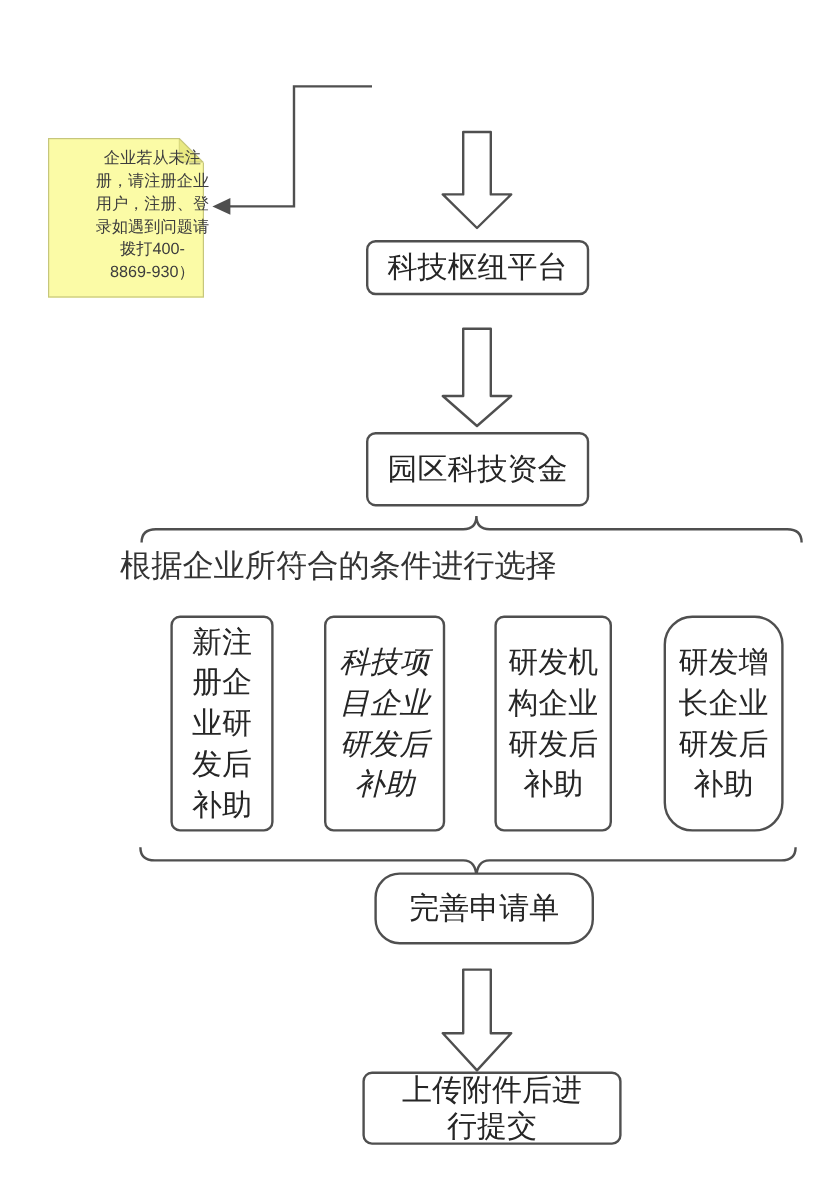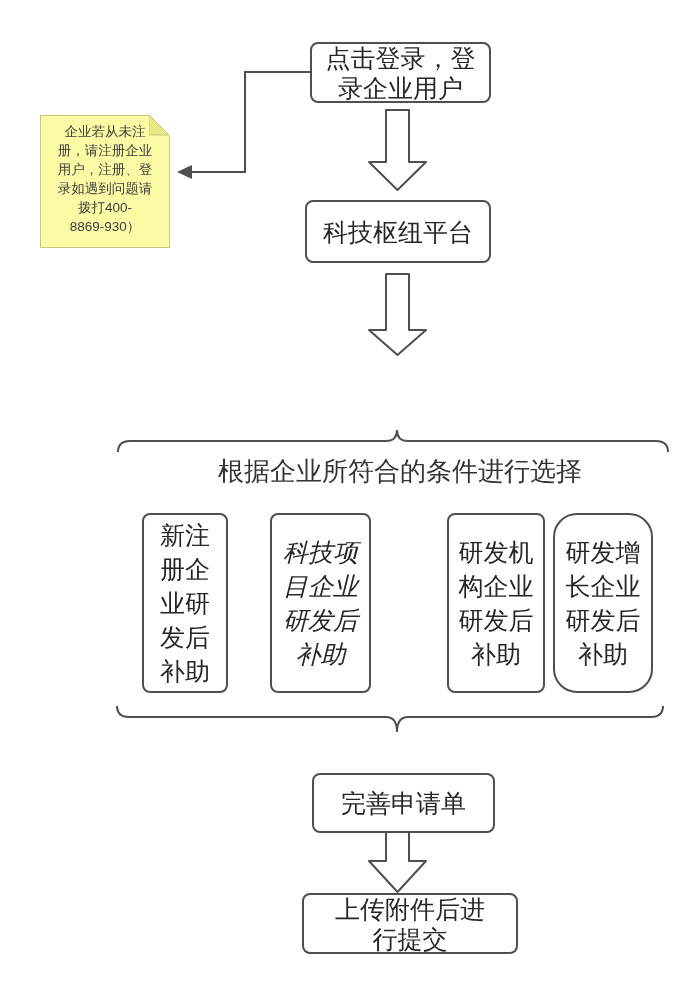--- a/index.html
+++ b/index.html
@@ -27,39 +27,38 @@
     align-items: center;
     justify-content: center;
     text-align: center;
     white-space: pre-line;
     font-size: 25px;
     line-height: 30px;
     color: #262626;
     box-sizing: border-box;
   }
   .step1 { left: 310px; top: 42px;  width: 181px; height: 61px; }
-  .step2 { left: 305px; top: 200px; width: 186px; height: 63px; }
+  .step2 { left: 305px; top: 200px; width: 186px; height: 46px; }
   .step3 { left: 305px; top: 360px; width: 186px; height: 62px; }
-  .step4 { left: 312px; top: 773px; width: 183px; height: 60px; }
+  .step4 { left: 312px; top: 727px; width: 183px; height: 60px; border-radius: 21px; }
   .step5 { left: 302px; top: 893px; width: 216px; height: 61px; }
   .opt {
     position: absolute;
     top: 513px;
     height: 180px;
     line-height: 34px;
     font-size: 25px;
   }
   .optA { left: 142px; width: 86px; }
   .optB { left: 270px; width: 101px; font-style: italic; }
-  .optC { left: 412px; width: 98px; margin-left: 35px; }
+  .optC { left: 412px; width: 98px; }
   .optD { left: 553px; width: 100px; border-radius: 24px; }
   .hint {
     position: absolute;
     left: 100px; top: 455px; width: 600px;
-    text-align: center;
     font-size: 26px;
     line-height: 32px;
     color: #333333;
   }
   .note {
     position: absolute;
     left: 40px; top: 115px;
     width: 130px; height: 133px;
     background: #fbfba6;
     border: 1px solid #c6c67c;
@@ -71,20 +70,21 @@
   }
   .note-text {
     position: absolute;
     left: 0; top: 6px;
     width: 100%;
     text-align: center;
     white-space: pre-line;
     font-size: 13.5px;
     line-height: 19px;
     color: #3d3d3d;
+    padding-left: 22px;
   }
 </style>
 </head>
 <body>
 
 <div class="canvas">
 
   <svg class="overlay" viewBox="0 0 700 982">
 
     <path d="M310,72 L245,72 L245,172 L190,172" fill="none" stroke="#4f4f4f" stroke-width="2"></path>
@@ -94,38 +94,37 @@
 
     <polygon points="386,274 409,274 409,330 426,330 397.5,355 369,330 386,330" fill="#ffffff" stroke="#4f4f4f" stroke-width="2" stroke-linejoin="round"></polygon>
 
     <path d="M118,452 Q118,441 130,441 L386,441 Q397,441 397,430 Q397,441 408,441 L656,441 Q668,441 668,452" fill="none" stroke="#4f4f4f" stroke-width="2"></path>
 
     <path d="M117,706 Q117,717 129,717 L386,717 Q397,717 397,732 Q397,717 408,717 L651,717 Q663,717 663,706" fill="none" stroke="#4f4f4f" stroke-width="2"></path>
 
     <polygon points="386,808 409,808 409,861 426,861 397.5,892 369,861 386,861" fill="#ffffff" stroke="#4f4f4f" stroke-width="2" stroke-linejoin="round"></polygon>
   </svg>
 
-  <div class="box step1">点击登录，登
-录企业用户</div>
 
   <div class="note">
     <svg class="note-fold" width="21" height="21">
       <polygon points="0,0 21,0 21,21" fill="#ffffff"></polygon>
       <polygon points="0,0 20,20 0,20" fill="#e9e982" stroke="#c6c67c" stroke-width="1"></polygon>
     </svg>
     <div class="note-text">企业若从未注
 册，请注册企业
 用户，注册、登
 录如遇到问题请
 拨打400-
 8869-930）</div>
   </div>
 
   <div class="box step2">科技枢纽平台</div>
 
+  <div class="box step3">园区科技资金</div>
 
   <div class="hint">根据企业所符合的条件进行选择</div>
 
   <div class="box opt optA">新注
 册企
 业研
 发后
 补助</div>
   <div class="box opt optB">科技项
 目企业

